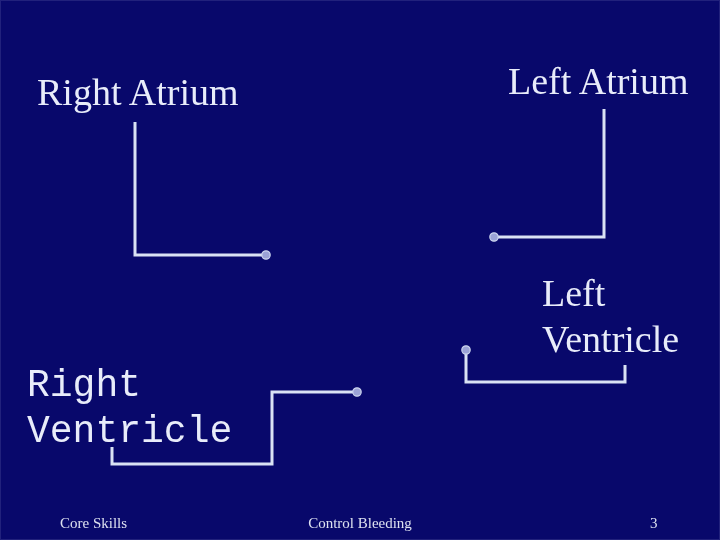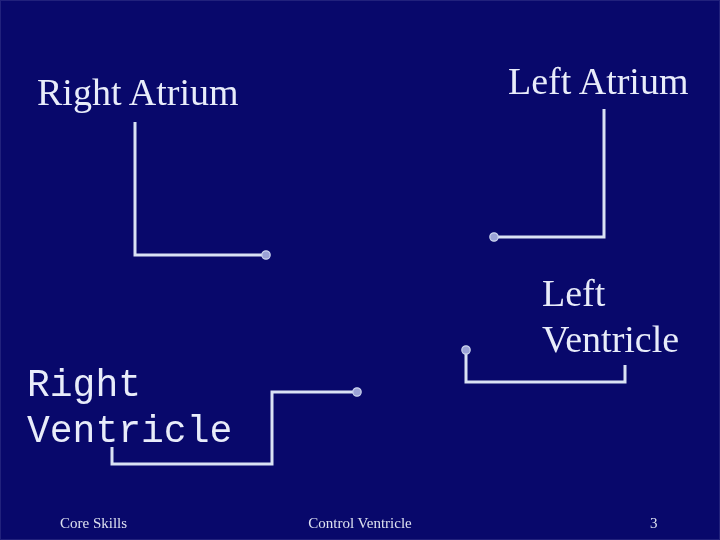--- a/index.html
+++ b/index.html
@@ -64,16 +64,16 @@
     <span class="ln">Right</span>
     <span class="ln">Ventricle</span>
   </div>
 
   <div class="label" id="left-ventricle">
     <span class="ln">Left</span>
     <span class="ln">Ventricle</span>
   </div>
 
   <div class="footer-item" id="footer-left">Core Skills</div>
-  <div class="footer-item" id="footer-center">Control Ventricle</div>
+  <div class="footer-item" id="footer-center">Control Bleeding</div>
   <div class="footer-item" id="footer-page">3</div>
 
 </div>
 
 </body></html>

